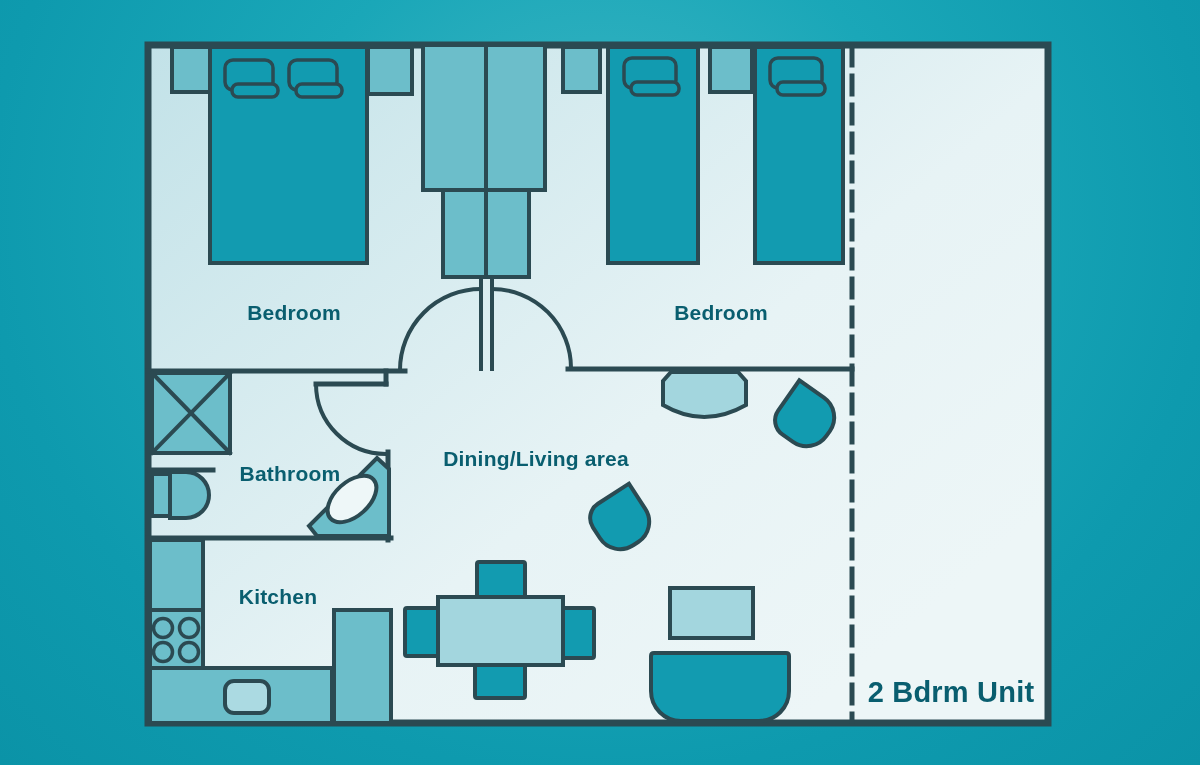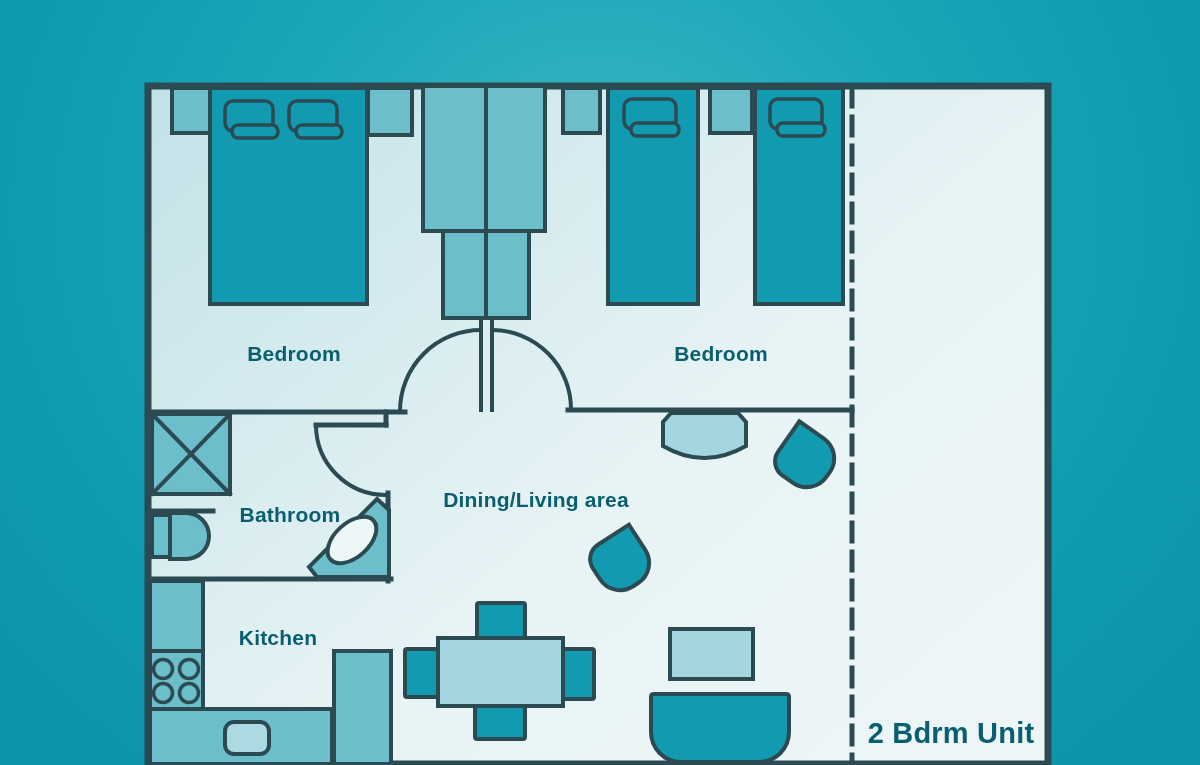--- a/index.html
+++ b/index.html
@@ -1,21 +1,21 @@
 <!DOCTYPE html>
 <html><head>
 <meta charset="utf-8">
 <style>
   html,body{margin:0;padding:0;}
   body{
     width:1200px;height:765px;overflow:hidden;
     background: radial-gradient(ellipse at 50% 28%, #3fb6c4 0%, #1aa7b8 38%, #0e9aae 72%, #0b93a7 100%);
     font-family:"Liberation Sans", sans-serif;
   }
-  .stage{position:relative;width:1200px;height:646px;margin-top:41px;}
+  .stage{position:relative;width:1200px;height:646px;}
   svg{display:block;}
   text{font-family:"Liberation Sans","DejaVu Sans",sans-serif;font-weight:bold;}
   .room-label{font-size:21px;letter-spacing:0.2px;}
   .unit-label{font-size:29px;letter-spacing:0.2px;}
 </style>
 </head>
 <body>
 
 <div class="stage">
 <svg width="1200" height="765" viewBox="0 0 1200 765">

